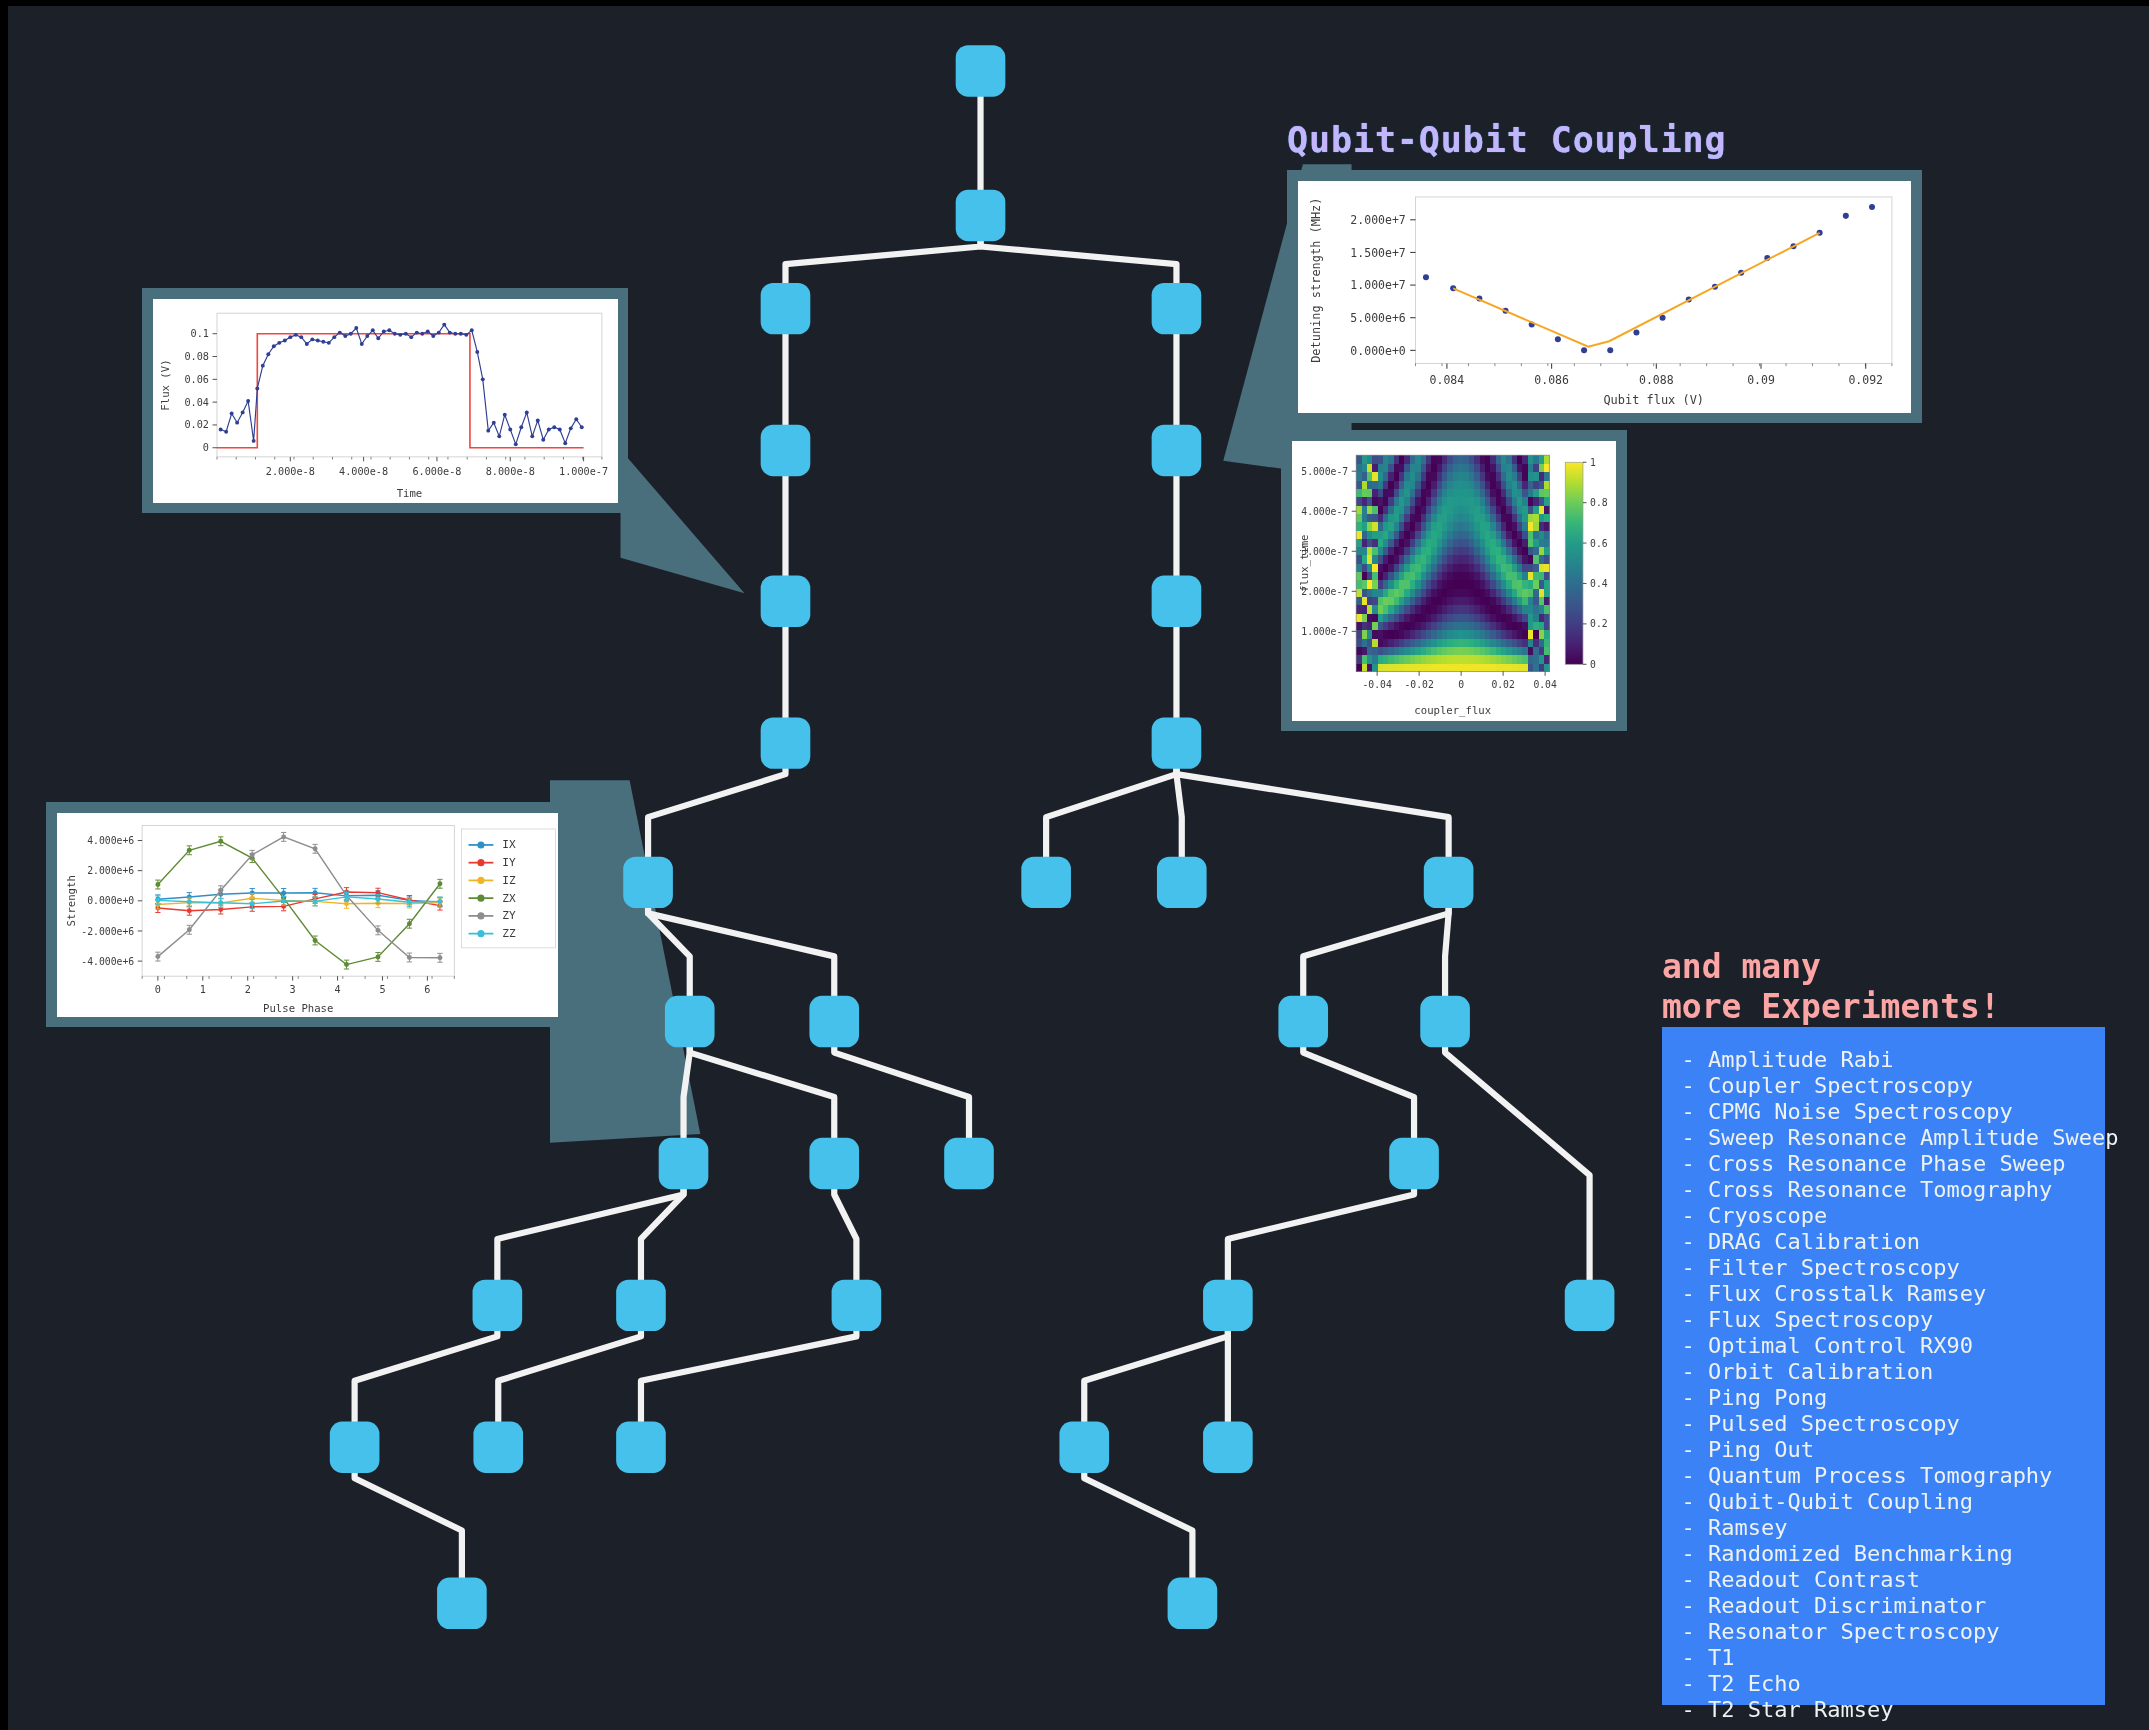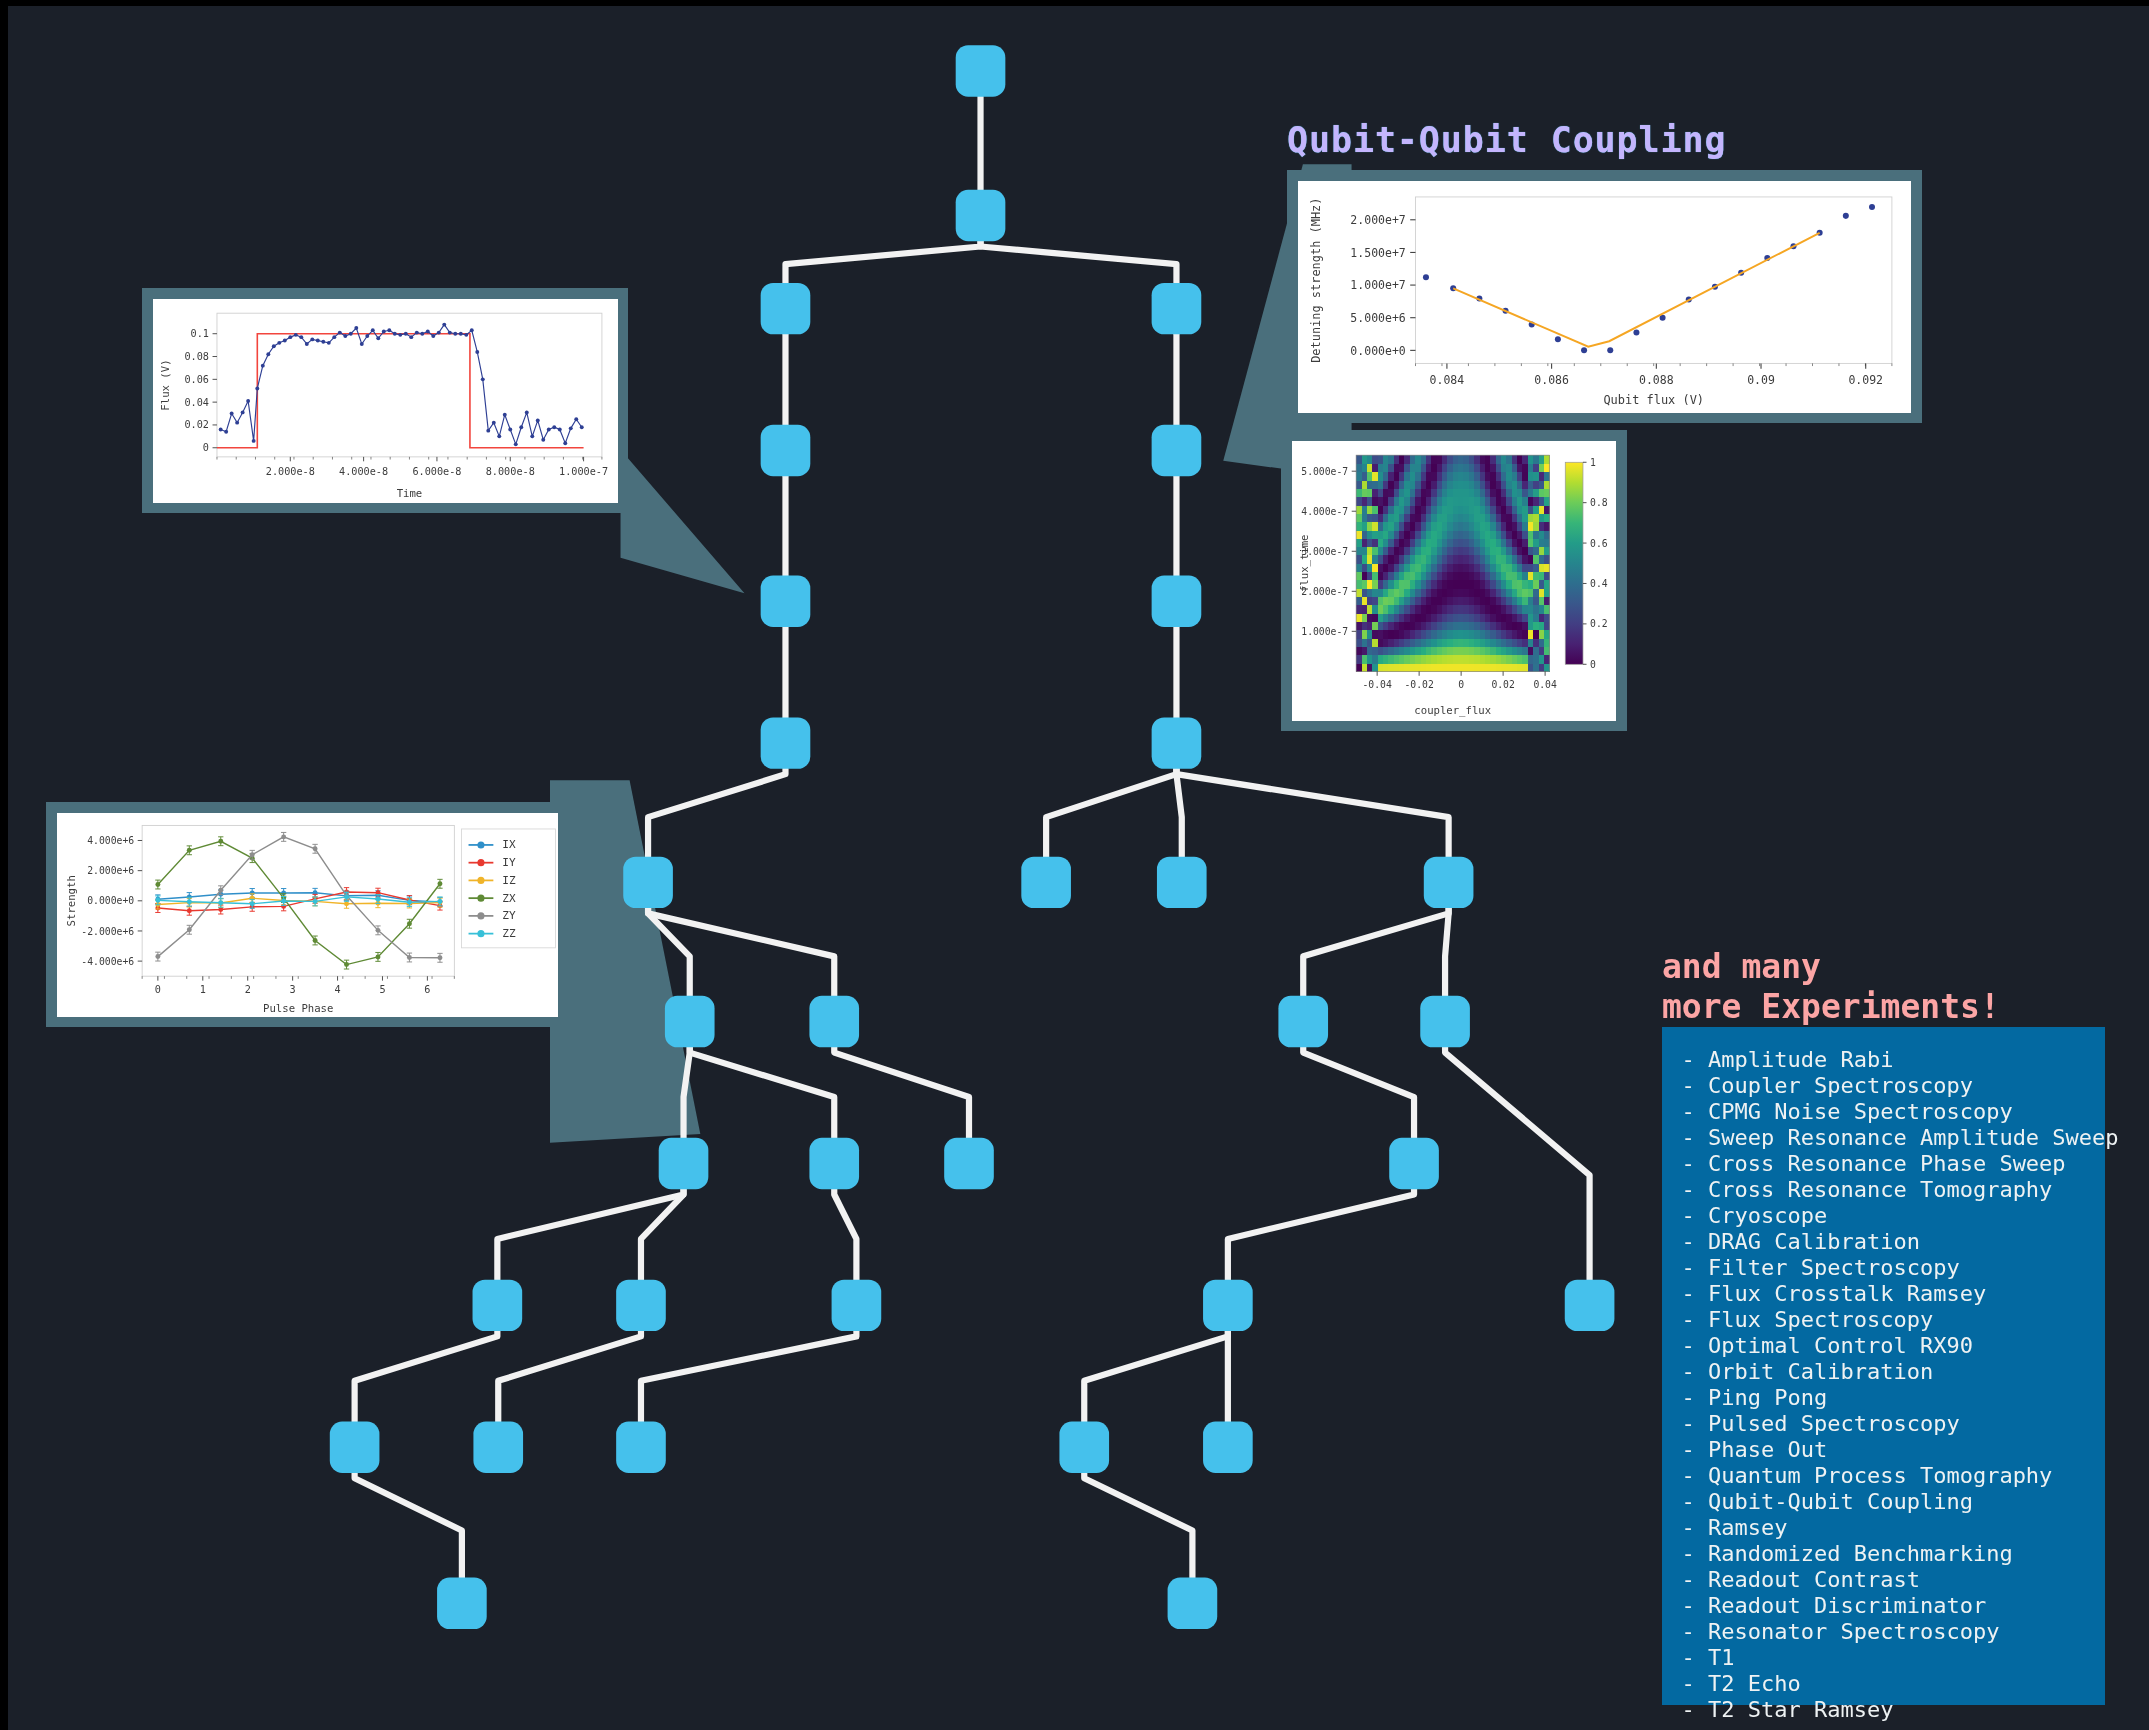--- a/index.html
+++ b/index.html
@@ -49,21 +49,21 @@
 
   
   #more-head {
     position:absolute; left:1662px; top:929px; z-index:20;
     color:#fca5a5; font-size:33px; font-weight:700; line-height:1.2;
     white-space:pre-line;
     margin-top:18px;
   }
   #exp-panel {
     position:absolute; left:1662px; top:1027px; width:443px; height:678px;
-    background:#0369a1; z-index:20; padding:19.5px 0 0 19.5px;
+    background:#3b82f6; z-index:20; padding:19.5px 0 0 19.5px;
   }
   #exp-list { list-style:none; margin:0; padding:0; }
   #exp-list li {
     color:#eef2f3; font-size:22px; line-height:26px;
     white-space:pre; font-weight:400;
   }
 </style>
 </head>
 <body>
 
@@ -1669,21 +1669,21 @@
         <li>- Cross Resonance Tomography</li>
         <li>- Cryoscope</li>
         <li>- DRAG Calibration</li>
         <li>- Filter Spectroscopy</li>
         <li>- Flux Crosstalk Ramsey</li>
         <li>- Flux Spectroscopy</li>
         <li>- Optimal Control RX90</li>
         <li>- Orbit Calibration</li>
         <li>- Ping Pong</li>
         <li>- Pulsed Spectroscopy</li>
-        <li>- Phase Out</li>
+        <li>- Ping Out</li>
         <li>- Quantum Process Tomography</li>
         <li>- Qubit-Qubit Coupling</li>
         <li>- Ramsey</li>
         <li>- Randomized Benchmarking</li>
         <li>- Readout Contrast</li>
         <li>- Readout Discriminator</li>
         <li>- Resonator Spectroscopy</li>
         <li>- T1</li>
         <li>- T2 Echo</li>
         <li>- T2 Star Ramsey</li>

